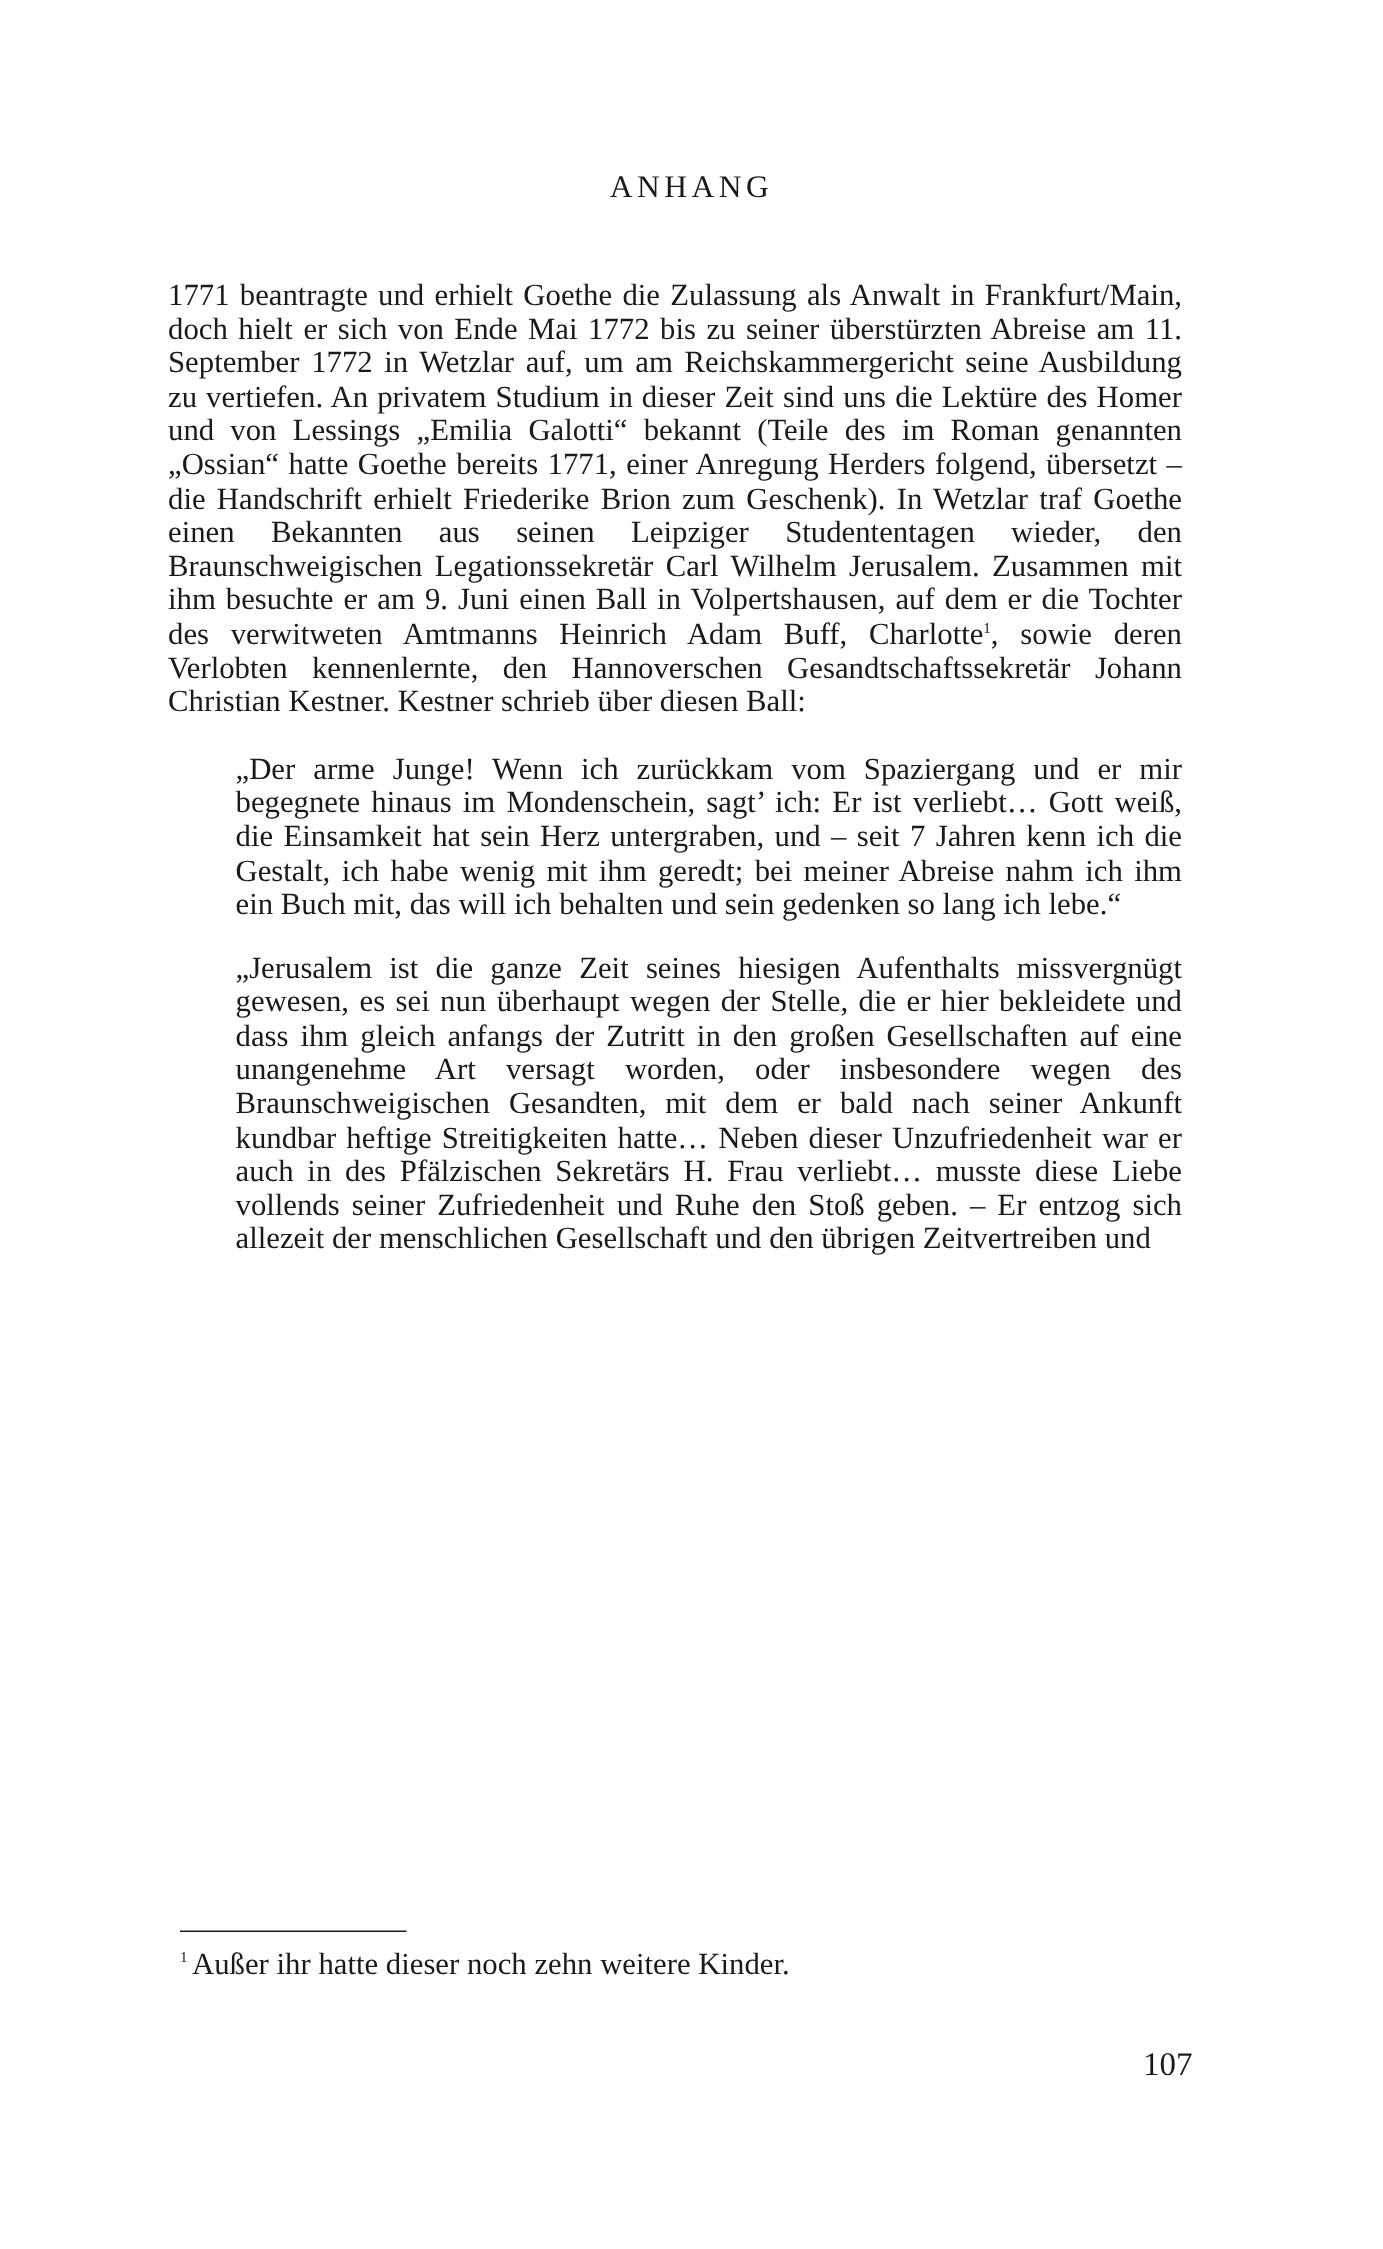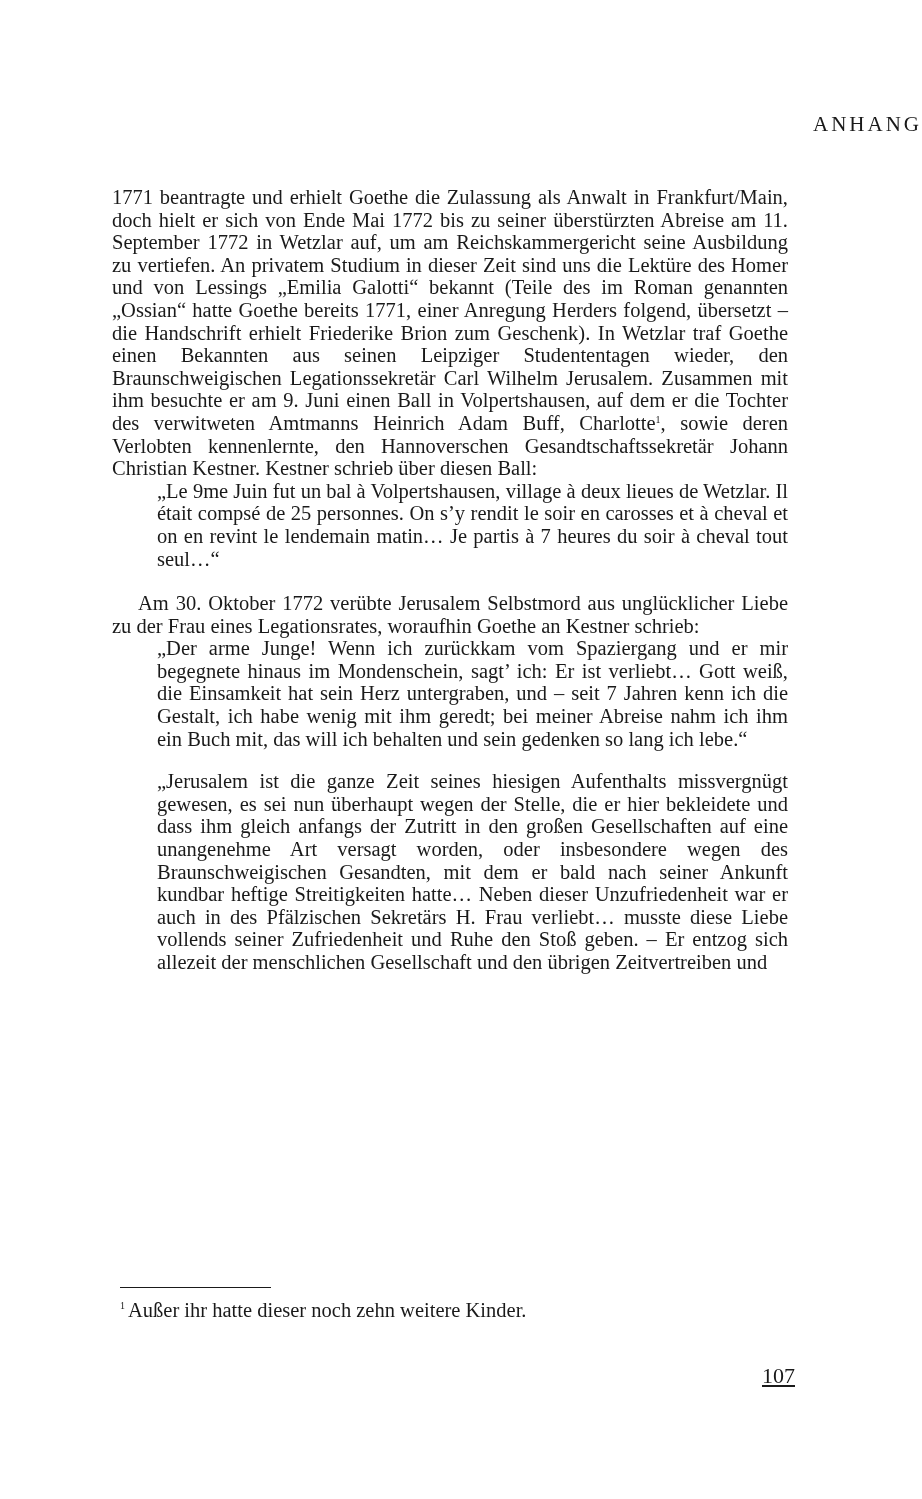--- a/index.html
+++ b/index.html
@@ -3,54 +3,52 @@
   <meta charset="utf-8">
   <style>
     html, body { margin: 0; padding: 0; background: #ffffff; }
     body {
       width: 922px; height: 1499px; position: relative; overflow: hidden;
       font-family: "Liberation Serif", "DejaVu Serif", serif;
       color: #1a1a1a;
     }
     .running-head {
       position: absolute; top: 112px; left: 0; width: 922px;
-      text-align: right; font-size: 21px; letter-spacing: 3px;
+      text-align: center; font-size: 21px; letter-spacing: 3px;
     }
     .body-text {
       position: absolute; top: 186px; left: 112px; width: 676px;
       font-size: 20.5px; line-height: 22.6px;
     }
     .body-text p { margin: 0; text-align: justify; text-align-last: left; }
     .body-text p.indent { text-indent: 26px; }
     .body-text .quote { margin: 0 0 0 45px; text-align: justify; text-align-last: left; }
     .gap { height: 22px; }
     .gap-sm { height: 20px; }
     sup { font-size: 10px; vertical-align: 7px; line-height: 0; }
     .fn-rule {
       position: absolute; top: 1287px; left: 120px; width: 151px;
       border-top: 1.3px solid #1a1a1a;
     }
     .footnote {
       position: absolute; top: 1298px; left: 120px; font-size: 20.5px; line-height: 24px; font-family: Liberation Serif, serif;
     }
     .footnote sup { font-size: 10px; vertical-align: 8px; margin-right: 3px; }
     .page-number {
-      position: absolute; top: 1363px; left: 700px; width: 95px; text-align: right; font-size: 22px; text-decoration: underline;
+      position: absolute; top: 1363px; left: 700px; width: 95px; text-align: right; font-size: 22px;
     }
   </style>
 </head>
 <body>
 
 <div class="running-head">ANHANG</div>
 
 <div class="body-text">
   <p><span>1771 beantragte und erhielt Goethe die Zulassung als Anwalt in Frankfurt/Main, doch hielt er sich von Ende Mai 1772 bis zu seiner überstürzten Abreise am 11. September 1772 in Wetzlar auf, um am Reichskammergericht seine Ausbildung zu vertiefen. An privatem Studium in dieser Zeit sind uns die Lektüre des Homer und von Lessings „Emilia Galotti“ bekannt (Teile des im Roman genannten „Ossian“ hatte Goethe bereits 1771, einer Anregung Herders folgend, übersetzt – die Handschrift erhielt Friederike Brion zum Geschenk). In Wetzlar traf Goethe einen Bekannten aus seinen Leipziger Studententagen wieder, den Braunschweigischen Legationssekretär Carl Wilhelm Jerusalem. Zusammen mit ihm besuchte er am 9. Juni einen Ball in Volpertshausen, auf dem er die Tochter des verwitweten Amtmanns Heinrich Adam Buff, Charlotte</span><sup>1</sup><span>, sowie deren Verlobten kennenlernte, den Hannoverschen Gesandtschaftssekretär Johann Christian Kestner. Kestner schrieb über diesen Ball:</span></p>
-  <p class="quote">„Le 9me Juin fut un bal à Volpertshausen, village à deux lieues de Wetzlar. Il était compsé de 25 personnes. On s’y rendit le soir en carosses et à cheval et on en revint le lendemain matin… Je partis à 7 heures du soir à cheval tout seul…“</p>
   <div class="gap"></div>
-  <p class="indent">Am 30. Oktober 1772 verübte Jerusalem Selbstmord aus unglücklicher Liebe zu der Frau eines Legationsrates, woraufhin Goethe an Kestner schrieb:</p>
   <p class="quote">„Der arme Junge! Wenn ich zurückkam vom Spaziergang und er mir begegnete hinaus im Mondenschein, sagt’ ich: Er ist verliebt… Gott weiß, die Einsamkeit hat sein Herz untergraben, und – seit 7 Jahren kenn ich die Gestalt, ich habe wenig mit ihm geredt; bei meiner Abreise nahm ich ihm ein Buch mit, das will ich behalten und sein gedenken so lang ich lebe.“</p>
   <div class="gap-sm"></div>
   <p class="quote">„Jerusalem ist die ganze Zeit seines hiesigen Aufenthalts missvergnügt gewesen, es sei nun überhaupt wegen der Stelle, die er hier bekleidete und dass ihm gleich anfangs der Zutritt in den großen Gesellschaften auf eine unangenehme Art versagt worden, oder insbesondere wegen des Braunschweigischen Gesandten, mit dem er bald nach seiner Ankunft kundbar heftige Streitigkeiten hatte… Neben dieser Unzufriedenheit war er auch in des Pfälzischen Sekretärs H. Frau verliebt… musste diese Liebe vollends seiner Zufriedenheit und Ruhe den Stoß geben. – Er entzog sich allezeit der menschlichen Gesellschaft und den übrigen Zeitvertreiben und</p>
 </div>
 
 <div class="fn-rule"></div>
 <div class="footnote"><sup>1</sup><span>Außer ihr hatte dieser noch zehn weitere Kinder.</span></div>
 
 <div class="page-number">107</div>
 

